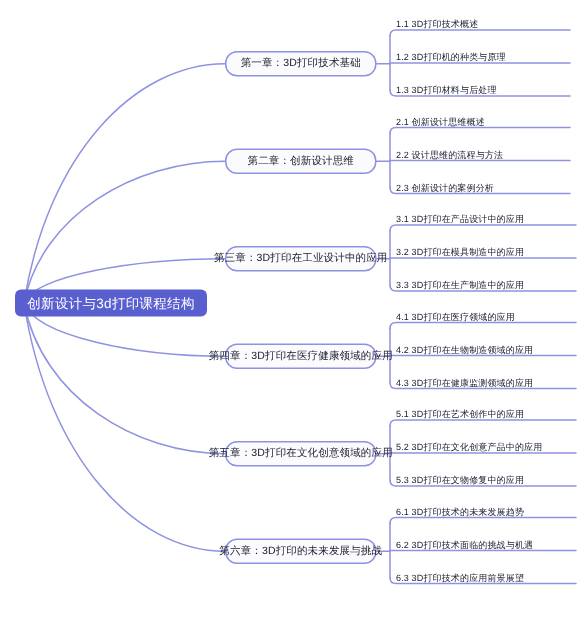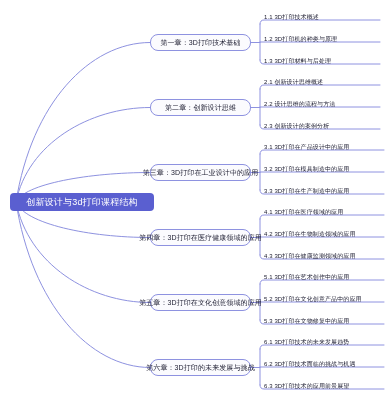--- a/index.html
+++ b/index.html
@@ -101,21 +101,21 @@
       <path d="M 260 302 L 384 302" fill="none" stroke="#8e92e0" stroke-width="1" stroke-linecap="round"></path>
       <path d="M 260 320 Q 260 324 264 324 L 384 324" fill="none" stroke="#8e92e0" stroke-width="1" stroke-linecap="round"></path>
       <path d="M 16 202 C 31.93 304.61 89.7 367.5 150 367.5" fill="none" stroke="#8e92e0" stroke-width="1" stroke-linecap="round"></path>
       <path d="M 251 367.5 L 260 367.5" fill="none" stroke="#8e92e0" stroke-width="1" stroke-linecap="round"></path>
       <path d="M 260 349 L 260 385" fill="none" stroke="#8e92e0" stroke-width="1" stroke-linecap="round"></path>
       <path d="M 260 349 Q 260 345 264 345 L 384 345" fill="none" stroke="#8e92e0" stroke-width="1" stroke-linecap="round"></path>
       <path d="M 260 367 L 384 367" fill="none" stroke="#8e92e0" stroke-width="1" stroke-linecap="round"></path>
       <path d="M 260 385 Q 260 389 264 389 L 384 389" fill="none" stroke="#8e92e0" stroke-width="1" stroke-linecap="round"></path>
     </svg>
   <div id="node-layer">
-      <div class="root-node" style="left: 10px; top: 193px; width: 144px; height: 18px;">创新设计与3d打印课程结构</div>
+      <div class="root-node" style="left: 10px; top: 193px; width: 128px; height: 18px;">创新设计与3d打印课程结构</div>
       <div class="chapter-node" style="left: 150px; top: 34px; width: 101px; height: 17px;">第一章：3D打印技术基础</div>
       <div class="leaf-node" style="left: 262px; top: 6px; width: 118px; height: 16px;">1.1 3D打印技术概述</div>
       <div class="leaf-node" style="left: 262px; top: 28px; width: 118px; height: 16px;">1.2 3D打印机的种类与原理</div>
       <div class="leaf-node" style="left: 262px; top: 50px; width: 118px; height: 16px;">1.3 3D打印材料与后处理</div>
       <div class="chapter-node" style="left: 150px; top: 99px; width: 101px; height: 17px;">第二章：创新设计思维</div>
       <div class="leaf-node" style="left: 262px; top: 71px; width: 118px; height: 16px;">2.1 创新设计思维概述</div>
       <div class="leaf-node" style="left: 262px; top: 93px; width: 118px; height: 16px;">2.2 设计思维的流程与方法</div>
       <div class="leaf-node" style="left: 262px; top: 115px; width: 118px; height: 16px;">2.3 创新设计的案例分析</div>
       <div class="chapter-node" style="left: 150px; top: 164px; width: 101px; height: 17px;">第三章：3D打印在工业设计中的应用</div>
       <div class="leaf-node" style="left: 262px; top: 136px; width: 122px; height: 16px;">3.1 3D打印在产品设计中的应用</div>

